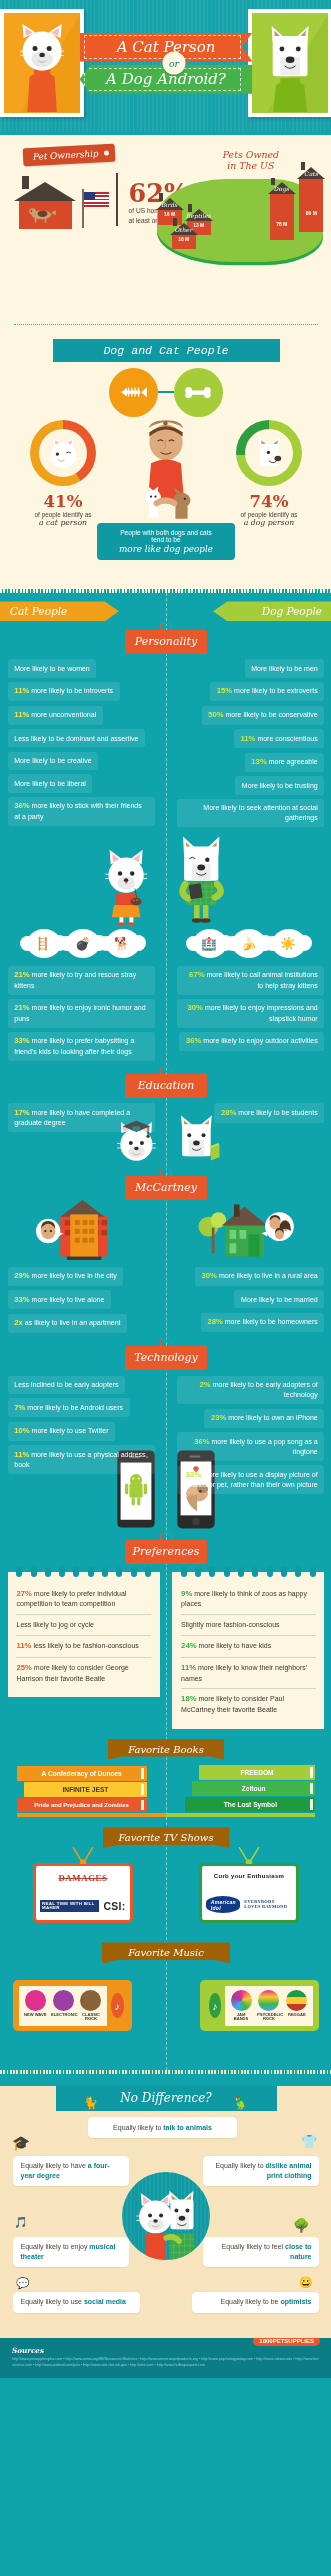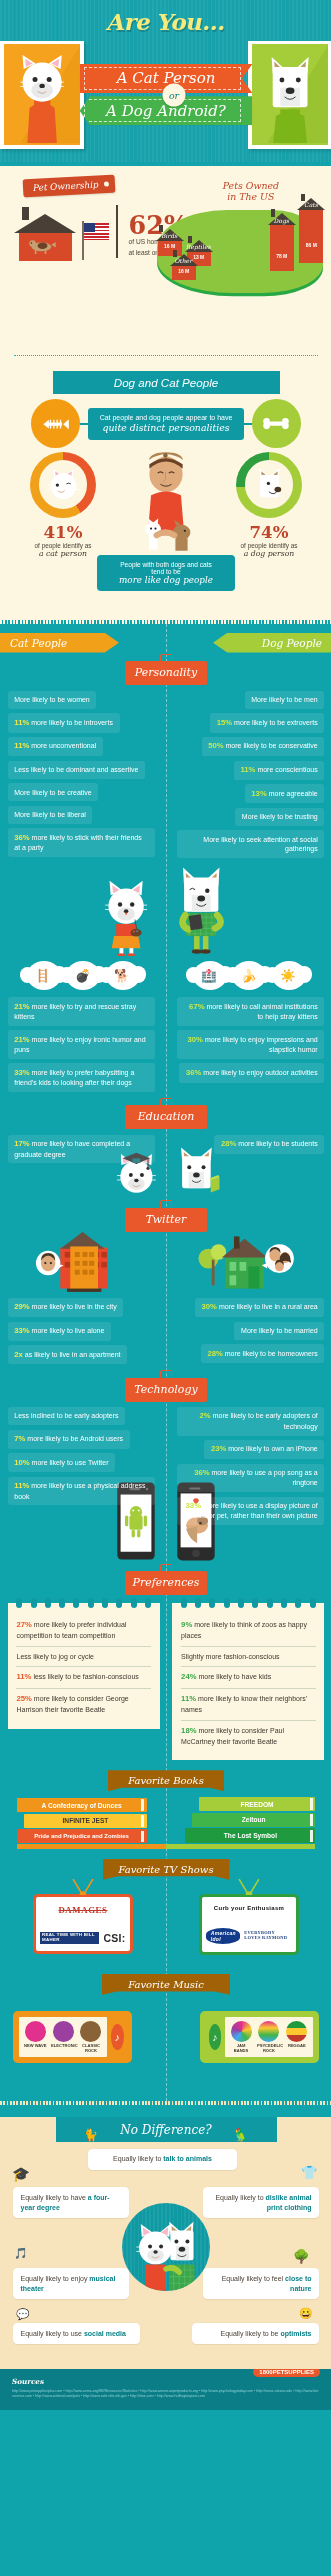--- a/index.html
+++ b/index.html
@@ -113,21 +113,21 @@
      padding:1.7px 0 2.2px; width:24px; margin:0 auto; }
   .minihouse .mlabel { position:absolute; left:0; right:0; top:3.3px; color:#fff;
      font-family:"DejaVu Serif",serif; font-style:italic; font-size:6px; }
   .minihouse .mchim { position:absolute; left:3.3px; top:-4.4px; width:3.9px; height:7.7px; background:#4a3f36; }
 
   .dashsep { border-top: 1.1px dotted #23b0b6; margin: 7.7px 14.4px 0; }
 
   
   .tribbon {
     margin: 8.8px auto 0; width: 227px; background:#0f9aa3; color:#fff;
-    font-family:Liberation Sans, sans-serif; font-style:italic; font-size:11.6px;
+    font-family:Liberation Mono, monospace; font-style:italic; font-size:11.6px;
     text-align:center; padding:5px 0; position:relative;
   }
   .tribbon:before, .tribbon:after {
     content:""; position:absolute; top:2.8px; width:13.3px; height:100%;
     background:#0b7d86; z-index:-1;
   }
   .tribbon:before { left:-13.3px; clip-path: polygon(0 0,100% 0,100% 100%,0 70%); }
   .tribbon:after  { right:-13.3px; clip-path: polygon(0 0,100% 0,100% 70%,0 100%); }
 
   .dcp { position:relative; padding: 5.5px 0 4.4px; }
@@ -290,21 +290,20 @@
   .brand { float:right; background:#e8582b; color:#fff; font-weight:bold; font-size:6px;
      border-radius:6px; padding:2.2px 6px; margin-top:-10px; }
   .clr { clear:both; }
 </style>
 </head>
 <body>
 
 <div class="page">
 
   <div class="hero">
-    <div class="hero-title">Are You...</div>
     <div class="hero-row">
       <div class="photo cat">
         <div class="photo-inner">
           <svg viewBox="0 0 140 180" width="100%" height="100%">
             <polygon points="0,0 140,0 140,180 0,180" fill="#f5a31e"></polygon>
             <polygon points="140,0 140,180 30,180" fill="#e8960f" opacity=".55"></polygon>
             <path d="M55 100 h30 v80 h-30z" fill="#ea5a24"></path>
             <path d="M47 115 q23 -16 46 0 l4 65 h-54z" fill="#ea5a24"></path>
             <polygon points="36,44 34,18 58,34" fill="#fff"></polygon>
               <polygon points="40,40 39,25 53,34" fill="#f6b8c6"></polygon>
@@ -456,24 +455,20 @@
           <svg width="29" height="14.4" viewBox="0 0 52 26">
             <path d="M4 13 l10 -8 v16z" fill="#fff"></path>
             <rect x="12" y="10" width="26" height="6" fill="#fff"></rect>
             <g stroke="#fff" stroke-width="2.4">
                 <path d="M17 5v16M23 5v16M29 5v16M35 5v16"></path>
               </g>
             <path d="M40 13 l10 -9 v18z" fill="#fff"></path>
           </svg>
         </div>
         <div class="connector"></div>
-        <div class="dcp-msg">
-          <div class="l1">Cat people and dog people appear to have</div>
-          <div class="l2">quite distinct personalities</div>
-        </div>
         <div class="connector"></div>
         <div class="circ bone">
           <svg width="30" height="13.3" viewBox="0 0 54 24">
             <rect x="10" y="8" width="34" height="8" rx="4" fill="#fff"></rect>
             <circle cx="10" cy="8" r="6" fill="#fff"></circle>
               <circle cx="10" cy="16" r="6" fill="#fff"></circle>
             <circle cx="44" cy="8" r="6" fill="#fff"></circle>
               <circle cx="44" cy="16" r="6" fill="#fff"></circle>
           </svg>
         </div>
@@ -723,21 +718,21 @@
           <circle cx="61" cy="38" r="3.6" fill="#2b2b2b"></circle>
         <ellipse cx="48" cy="52" rx="6" ry="4.6" fill="#2b2b2b"></ellipse>
         <path d="M40 62 q8 7 16 0" stroke="#2b2b2b" stroke-width="1.5" fill="none"></path>
         <path d="M74 62 l16 -6 v22 l-16 6z" fill="#a5cd3a"></path>
         <path d="M74 62 l16 -6 -2 -4 -16 6z" fill="#c2e04f"></path>
       </svg>
     </div>
 
     <div class="sign">
       <span class="hook"></span>
-      <span>Twitter</span>
+      <span>McCartney</span>
     </div>
     <div class="illus-row" style="min-height:61px; align-items:flex-end; justify-content:space-around;">
       <svg width="111" height="61" viewBox="0 0 200 110">
         <rect x="60" y="28" width="86" height="74" fill="#e8482b"></rect>
         <g fill="#b8371c">
             <rect x="68" y="36" width="10" height="10"></rect>
             <rect x="84" y="36" width="10" height="10"></rect>
             <rect x="120" y="36" width="10" height="10"></rect>
             <rect x="134" y="36" width="10" height="10"></rect>
             <rect x="68" y="54" width="10" height="10"></rect>

